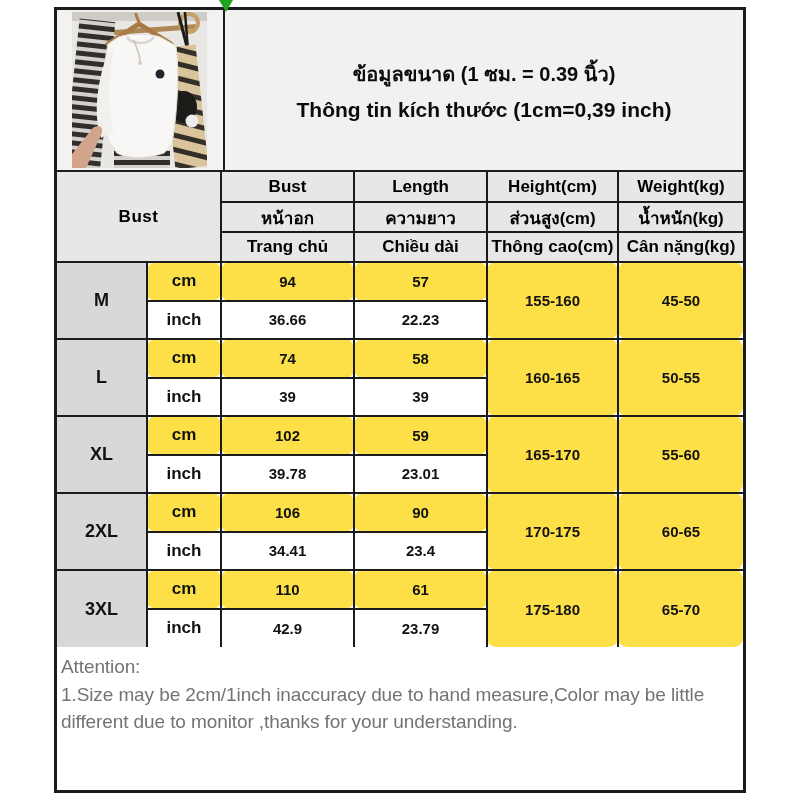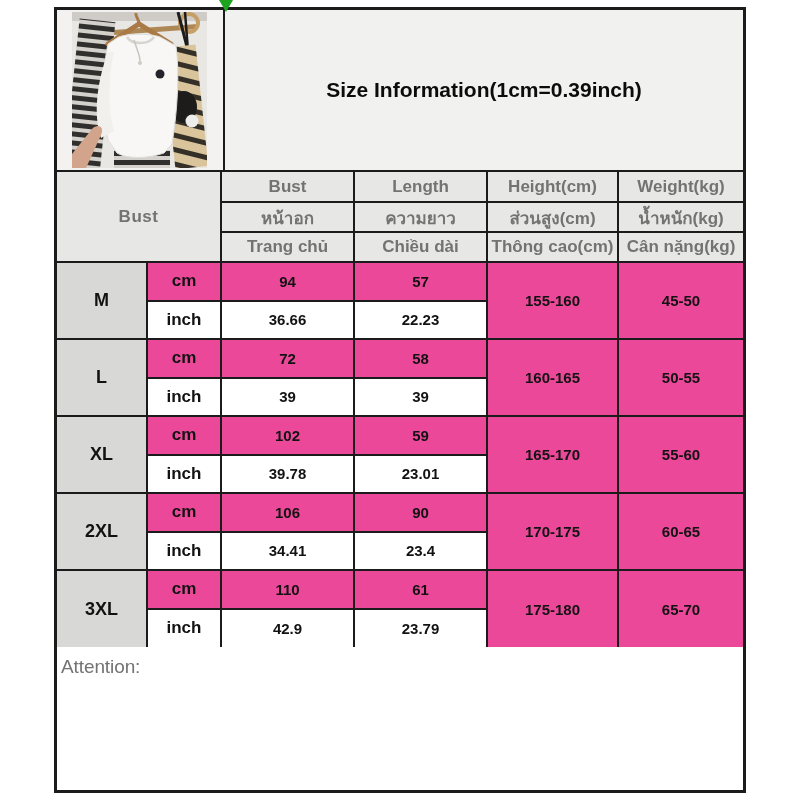--- a/index.html
+++ b/index.html
@@ -32,27 +32,27 @@
   
   table.size-table{
     width:100%;border-collapse:collapse;border-style:hidden;
     table-layout:fixed;
   }
   .size-table th,.size-table td{
     border:2px solid #1b1b1b;text-align:center;vertical-align:middle;
     font-weight:bold;padding:0;overflow:hidden;
   }
   .size-table thead tr{height:30px;}
-  .size-table thead th{background:#e7e7e6;font-size:17px;color:#737373;}
+  .size-table thead th{background:#e7e7e6;font-size:17px;color:#000000;}
   th.size-head{font-size:31px;letter-spacing:0.5px;color:#0b0b0b;}
   .size-table tbody tr{height:38.5px;}
   td.size-cell{background:#d8d8d7;font-size:18px;}
   td.unit-cell{font-size:17px;}
   td.val{font-size:15px;}
-  td.shade{background:#ec4899;}
+  td.shade{background:#fde047;border-radius:9px;}
   
   .attention{
     padding:6px 4px 0 4px;font-size:19px;line-height:27.5px;color:#737373;
     letter-spacing:-0.1px;
   }
 </style>
 </head>
 <body>
 
 <div class="green-flag"></div>
@@ -98,21 +98,22 @@
           <path d="M55 25 C60 33 76 33 82 25" stroke="#d8d5d0" stroke-width="2.5" fill="none"></path>
           <path d="M62 28 C65 38 68 43 68 49" stroke="#c8c5bf" stroke-width="1.5" fill="none"></path>
           <circle cx="68" cy="51" r="2" fill="#cfccc6"></circle>
           <circle cx="88" cy="62" r="4.5" fill="#23232b"></circle>
         </g>
 
         <path d="M0 142 L20 117 C26 111 33 115 29 123 L14 156 L0 156 Z" fill="#d2a48b"></path>
       </svg>
     </div>
     <div class="title-cell">
-      <div class="t-en">Size Information(1cm=0.39inch)</div>
+      <div class="t-th">ข้อมูลขนาด (1 ซม. = 0.39 นิ้ว)</div>
+      <div class="t-vi">Thông tin kích thước (1cm=0,39 inch)</div>
     </div>
   </div>
 
   <table class="size-table">
     <colgroup>
       <col style="width:90px">
         <col style="width:74px">
         <col style="width:133px">
       <col style="width:133px">
         <col style="width:131px">
@@ -151,21 +152,21 @@
       </tr>
       <tr>
         <td class="unit-cell">inch</td>
         <td class="val">36.66</td>
         <td class="val">22.23</td>
       </tr>
 
       <tr>
         <td class="size-cell" rowspan="2">L</td>
         <td class="unit-cell shade">cm</td>
-        <td class="val shade">72</td>
+        <td class="val shade">74</td>
         <td class="val shade">58</td>
         <td class="val shade" rowspan="2">160-165</td>
         <td class="val shade" rowspan="2">50-55</td>
       </tr>
       <tr>
         <td class="unit-cell">inch</td>
         <td class="val">39</td>
         <td class="val">39</td>
       </tr>
 
@@ -208,15 +209,16 @@
       <tr>
         <td class="unit-cell">inch</td>
         <td class="val">42.9</td>
         <td class="val">23.79</td>
       </tr>
     </tbody>
   </table>
 
   <div class="attention">
     <div>Attention:</div>
+    <div>1.Size may be 2cm/1inch inaccuracy due to hand measure,Color may be little different due to monitor ,thanks for your understanding.</div>
   </div>
 
 </div>
 
 </body></html>

